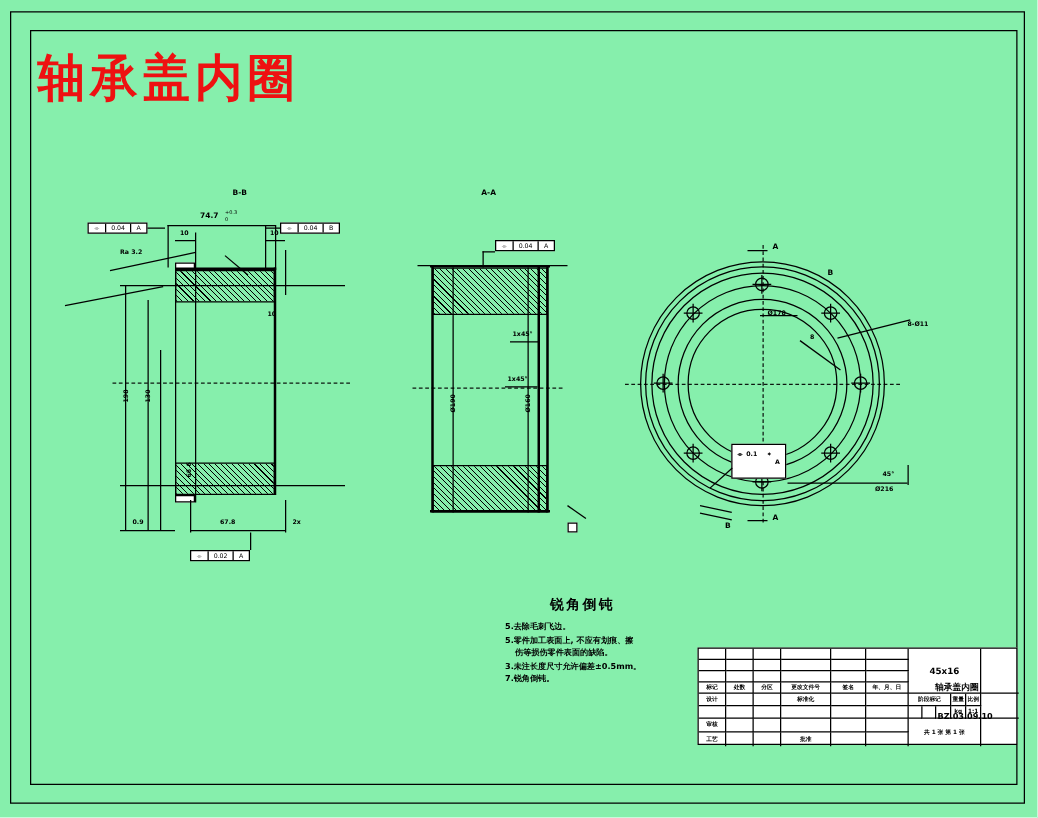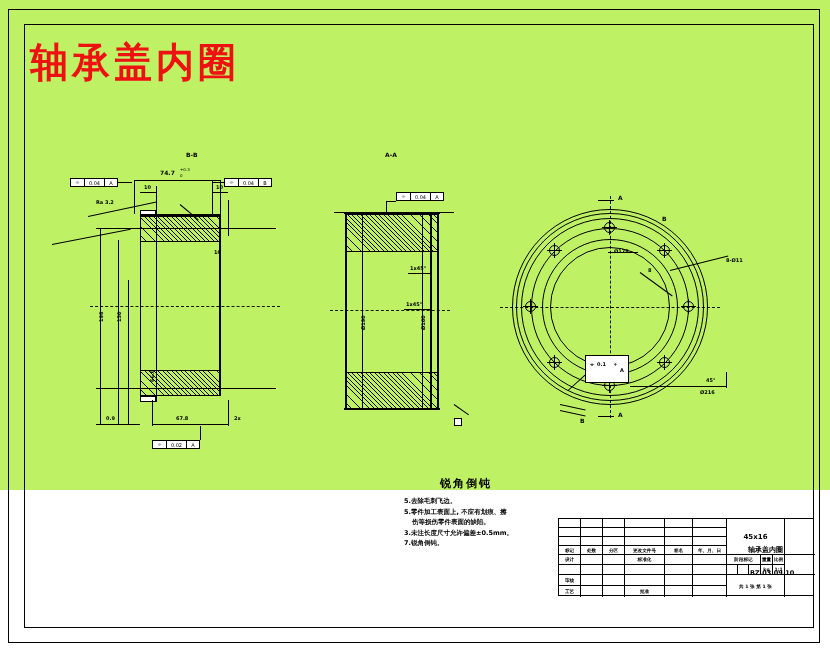--- a/index.html
+++ b/index.html
@@ -1,17 +1,17 @@
 <!DOCTYPE html>
 <html><head>
 <meta charset="utf-8">
 <style>
   html,body{margin:0;padding:0;background:#ffffff;}
   body{width:830px;height:654px;overflow:hidden;font-family:"DejaVu Sans","Liberation Sans",sans-serif;}
-  #sheet{position:relative;width:830px;height:490px;background:#bef264;}
+  #sheet{position:relative;width:830px;height:654px;background:#86efac;}
 
   
   .outer-border{position:absolute;left:8px;top:9px;width:812px;height:634px;border:1px solid #000;box-sizing:border-box;}
   .inner-border{position:absolute;left:24px;top:24px;width:790px;height:604px;border:1px solid #000;box-sizing:border-box;}
 
   
   .red-title{position:absolute;left:30px;top:36px;color:#ee1111;font-size:38px;letter-spacing:4px;
              font-family:"DejaVu Sans","Liberation Sans",sans-serif;font-weight:700;white-space:nowrap;
              transform:scaleY(1.05);transform-origin:left top;}
 

